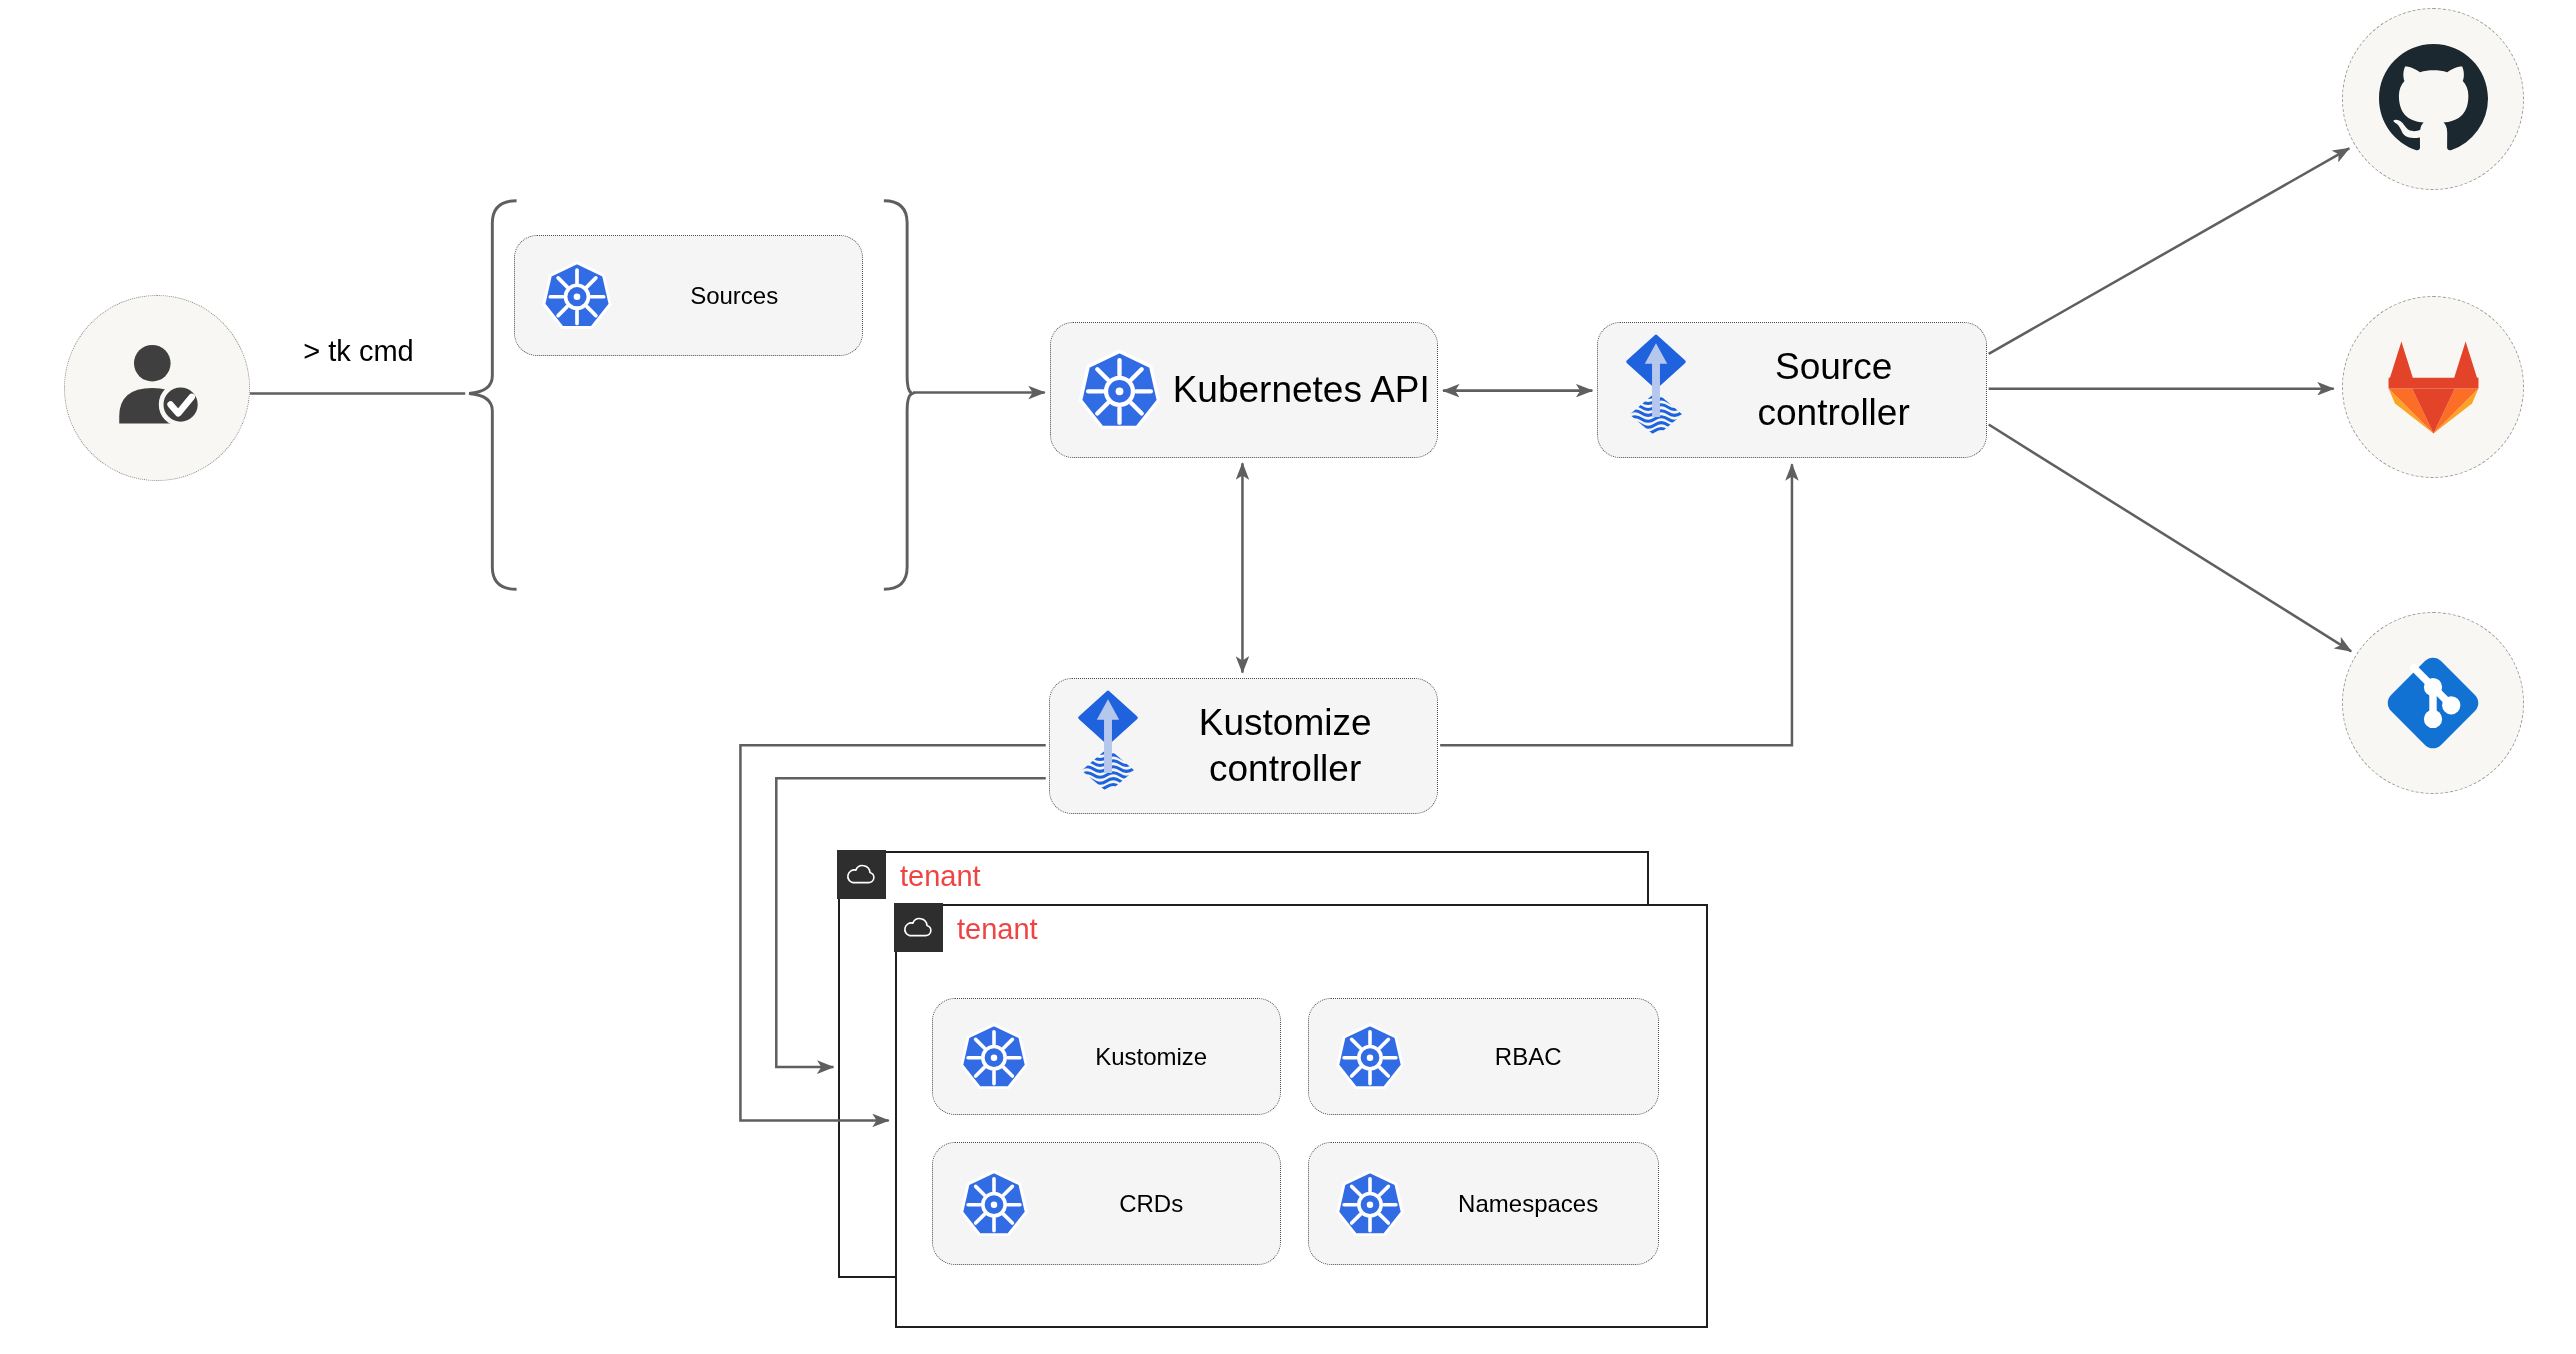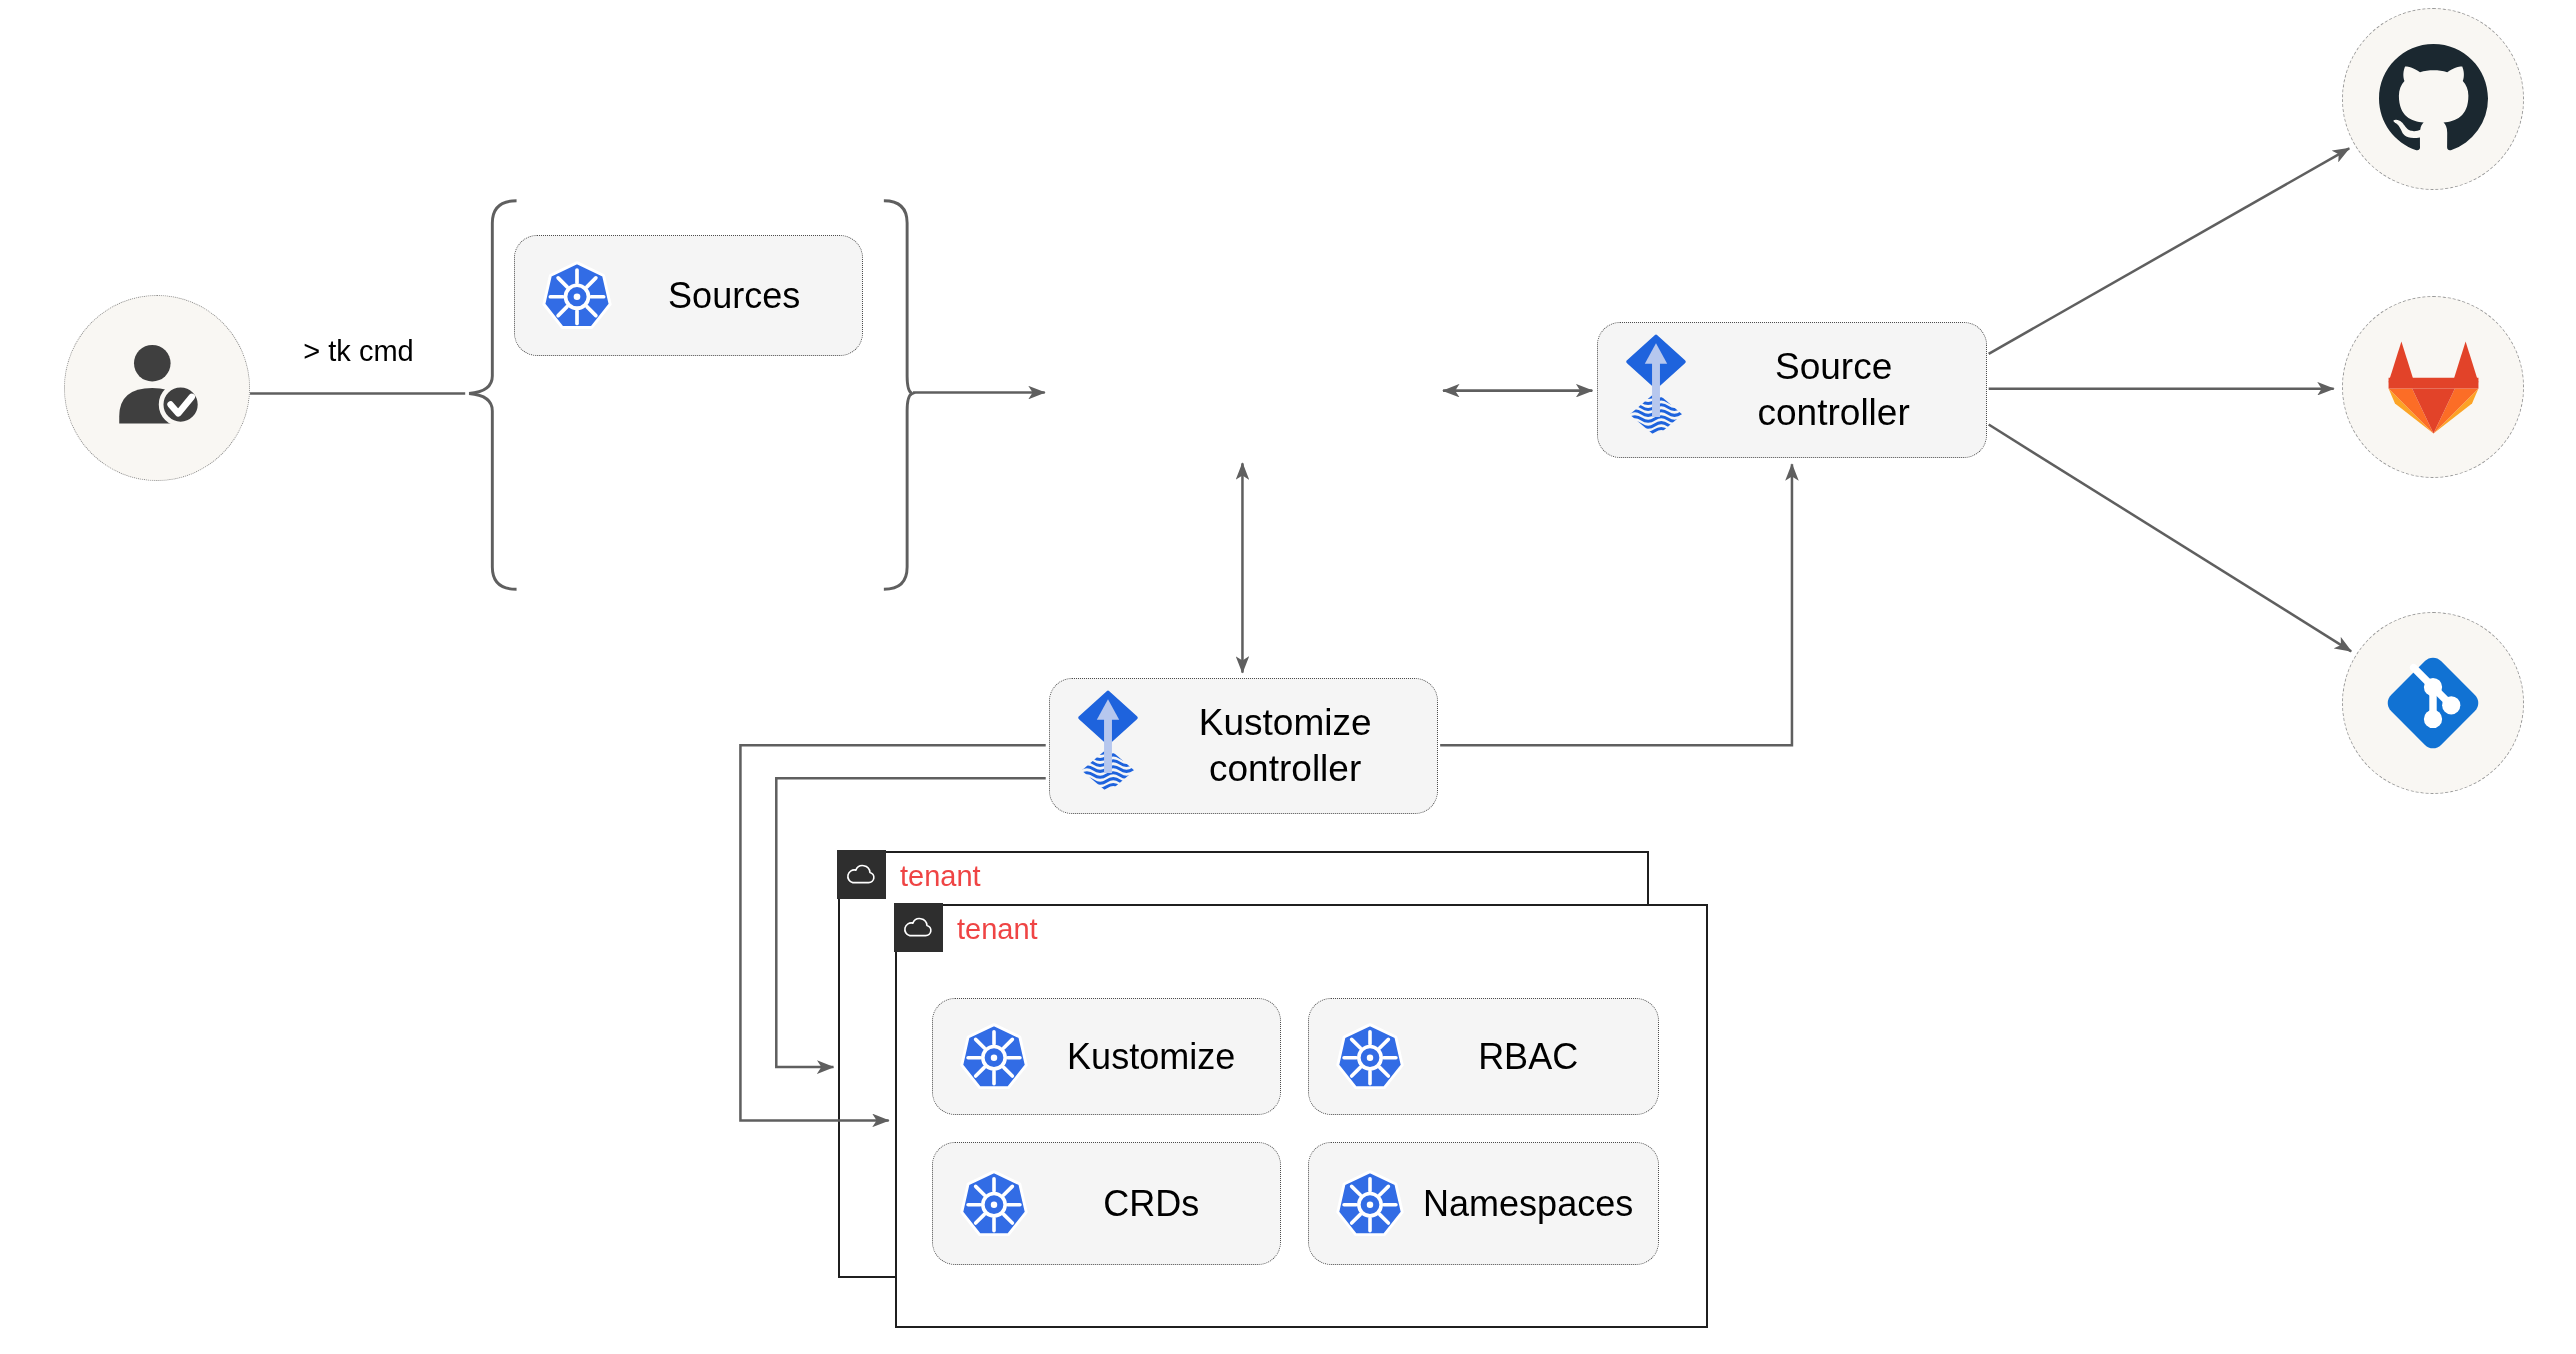--- a/index.html
+++ b/index.html
@@ -30,21 +30,21 @@
   .node{
     position:absolute;box-sizing:border-box;
     background:var(--c-node_fill);
     border:1.9px dotted var(--c-node_border);
     border-radius:23px;
     display:flex;align-items:center;
     z-index:4;
   }
   .node .icon{flex:0 0 auto;margin-left:25px;}
   .node .node-label{
-    flex:1 1 auto;text-align:center;font-size:36px;line-height:1.25;
+    flex:1 1 auto;text-align:center;font-size:24px;line-height:1.25;
     padding:0 17.4px 0 9.7px;color:var(--c-label_text);
   }
   .node .node-label.big{font-size:37px;}
   .node .node-label.nowrap{white-space:nowrap;}
   .node .node-label.wrap2{max-width:233px;margin:12px auto;}
   
   .tenant{
     position:absolute;box-sizing:border-box;background:#ffffff;
     border:2.9px solid var(--c-tenant_border);
   }
@@ -172,20 +172,26 @@
   </div>
 
   <div class="node" style="left:514px;top:235px;width:349px;height:121px">
     <svg class="icon" width="74" height="74" viewBox="0 0 100 100">
         <use href="#sym-k8s"></use>
       </svg>
     <div class="node-label">Sources</div>
   </div>
 
 
+  <div class="node" style="left:1050px;top:322px;width:388px;height:136px">
+    <svg class="icon" width="87" height="87" viewBox="0 0 100 100">
+        <use href="#sym-k8s"></use>
+      </svg>
+    <div class="node-label big nowrap">Kubernetes API</div>
+  </div>
 
   <div class="node" style="left:1597px;top:322px;width:390px;height:136px">
     <svg class="icon" width="66" height="112" viewBox="0 0 100 170">
         <use href="#sym-flux"></use>
       </svg>
     <div class="node-label big wrap2">Source controller</div>
   </div>
 
   <div class="node" style="left:1049px;top:678px;width:389px;height:136px">
     <svg class="icon" width="66" height="112" viewBox="0 0 100 170">

